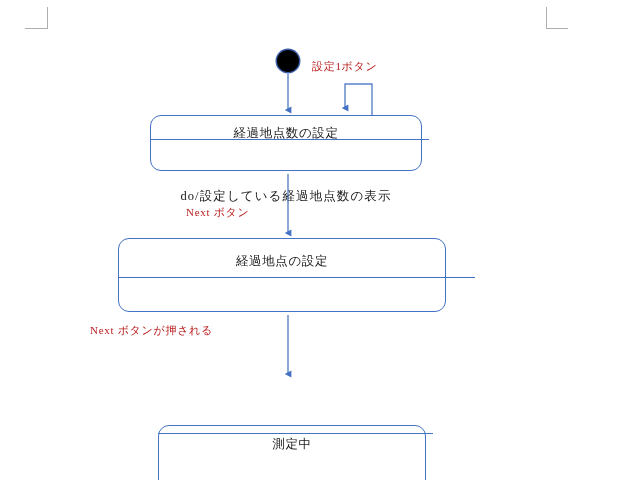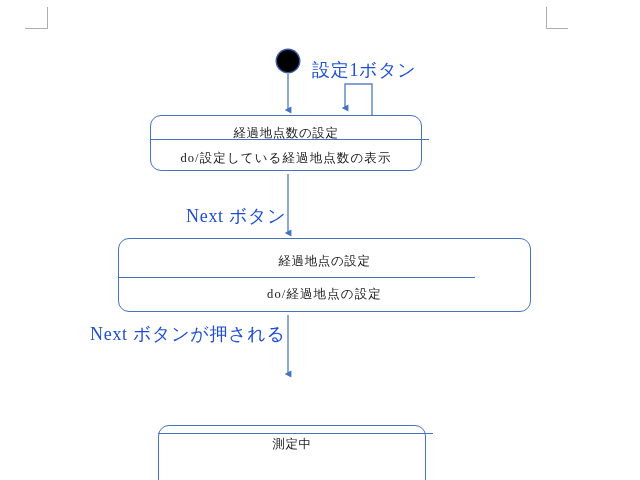--- a/index.html
+++ b/index.html
@@ -51,35 +51,35 @@
   .state-name, .state-activity {
     position: absolute;
     left: 0;
     right: 0;
     text-align: center;
     font-size: 12.5px;
     line-height: 1;
     letter-spacing: 0.6px;
     white-space: nowrap;
   }
-  .state-activity { letter-spacing: 1.1px; }
+  .state-activity { letter-spacing: 1.1px; margin-top: 38px; }
   .state-divider {
     position: absolute;
     height: 1px;
     background: #4472c4;
   }
 
   
   #state-1 { left: 150px; top: 115px; width: 272px; height: 56px; padding-left: 36px; }
   #state-1 .state-name     { top: 11px; }
   #state-1 .state-activity { top: 36px; }
   #divider-1 { left: 150px; top: 139px; width: 279px; }
 
   
-  #state-2 { left: 118px; top: 238px; width: 413px; height: 74px; }
+  #state-2 { left: 118px; top: 238px; width: 328px; height: 74px; }
   #state-2 .state-name     { top: 16px; }
   #state-2 .state-activity { top: 49px; }
   #divider-2 { left: 118px; top: 277px; width: 357px; }
 
   
   #state-3 { left: 158px; top: 425px; width: 268px; height: 82px; }
   #state-3 .state-name     { top: 12px; }
   #state-3 .state-activity { top: 41px; }
   #divider-3 { left: 158px; top: 433px; width: 275px; }
 
@@ -91,25 +91,25 @@
     width: 22px;
     height: 22px;
     border-radius: 50%;
     background: #000000;
     box-shadow: 0 0 0 1.5px #3a5ea8;
   }
 
   
   .edge-label {
     position: absolute;
-    font-size: 18px;
+    font-size: 11px;
     line-height: 1;
     letter-spacing: 0.7px;
     white-space: nowrap;
-    color: #1d4ed8;
+    color: #b91c1c;
     font-family: Liberation Serif, serif;
   }
   #label-set1      { left: 312px; top: 61px; }
   #label-next      { left: 186px; top: 207px; }
   #label-next-push { left: 90px;  top: 325px; }
   #label-guard     { left: 78px;  top: 366px; }
 
   svg.arrows {
     position: absolute;
     left: 0;
@@ -152,21 +152,20 @@
   <div id="initial-node"></div>
 
   <div class="state-box" id="state-1">
     <div class="state-name">経過地点数の設定</div>
     <div class="state-activity">do/設定している経過地点数の表示</div>
   </div>
   <div class="state-divider" id="divider-1"></div>
 
   <div class="state-box" id="state-2">
     <div class="state-name">経過地点の設定</div>
-    <div class="state-activity">do/経過地点の設定</div>
   </div>
   <div class="state-divider" id="divider-2"></div>
 
   <div class="state-box" id="state-3">
     <div class="state-name">測定中</div>
   </div>
   <div class="state-divider" id="divider-3"></div>
 
   <div class="edge-label" id="label-set1">設定1ボタン</div>
   <div class="edge-label" id="label-next">Next ボタン</div>

